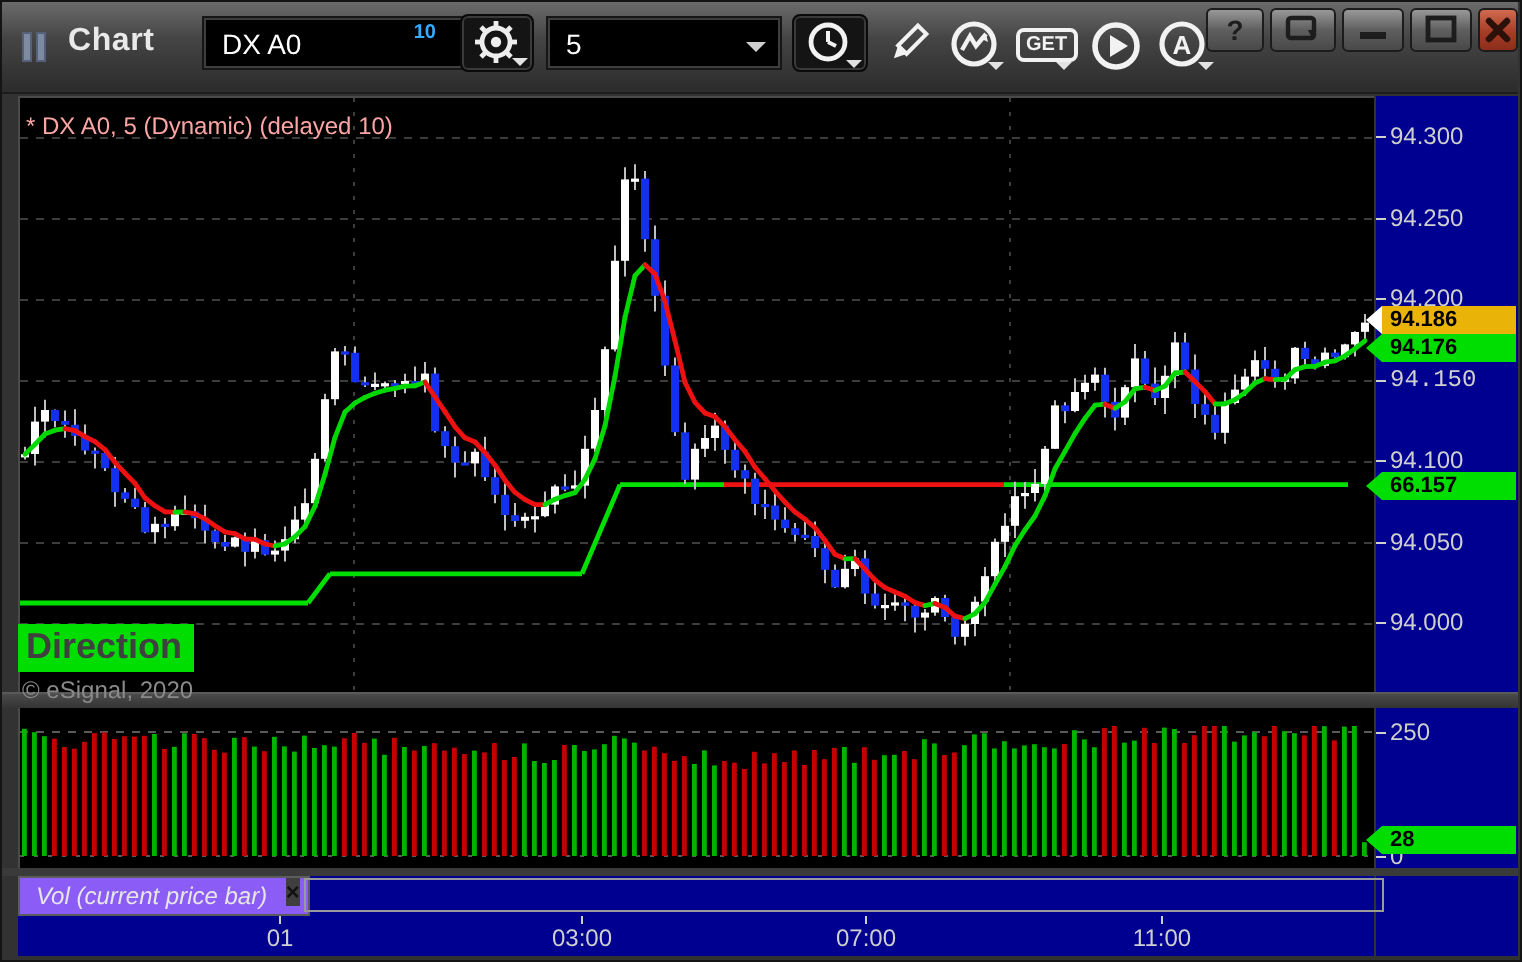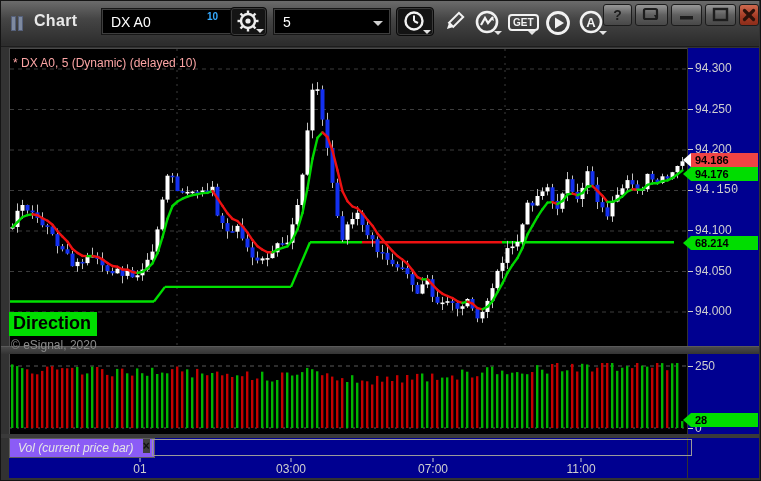--- a/index.html
+++ b/index.html
@@ -23,28 +23,28 @@
   .helpglyph{font-weight:bold;color:#1d1d1d;font-size:14px;line-height:20px;}
   
   .axisbg{position:absolute;left:687px;top:47px;width:71px;height:430px;background:#000090;}
   .pricepane{position:absolute;left:8px;top:47px;width:678px;height:298px;background:#000;border-top:1px solid #4a4a4a;border-left:1px solid #4a4a4a;}
   .volpane{position:absolute;left:8px;top:353px;width:678px;height:80px;background:#000;border-left:1px solid #4a4a4a;}
   .splitter{position:absolute;left:0px;top:345px;width:761px;height:8px;background:linear-gradient(#4a4a4a,#343434);border-top:1px solid #5a5a5a;}
   .splitter2{position:absolute;left:0px;top:433px;width:761px;height:4px;background:#3a3a3a;}
   .leftedge{position:absolute;left:0;top:47px;width:8px;height:430px;background:#323232;}
   .rightedge{position:absolute;left:758px;top:0px;width:3px;height:481px;background:#323232;}
   .instr{position:absolute;left:12px;top:55px;color:#fca5a5;font-size:12px;z-index:6;}
-  .dirlabel{position:absolute;left:8px;top:311px;background:#00dd00;color:#000000;font-size:18px;font-weight:bold;padding:1px 6px 2px 4px;z-index:6;}
+  .dirlabel{position:absolute;left:8px;top:311px;background:#00dd00;color:#404040;font-size:18px;font-weight:bold;padding:1px 6px 2px 4px;z-index:6;}
   .copyr{position:absolute;left:10px;top:337px;color:#8a8a8a;font-size:12px;z-index:6;}
   
   .ytick{position:absolute;color:#cfcfcf;font-size:12px;}
   .ytickline{position:absolute;width:5px;height:1px;background:#cfcfcf;}
   .badge{position:absolute;left:690px;width:67px;height:14px;font-size:11px;font-weight:bold;color:#000;padding-left:4px;line-height:14px;}
   .badge:before{content:"";position:absolute;left:-8px;top:0;width:0;height:0;border-top:7px solid transparent;border-bottom:7px solid transparent;}
-  .badge.white{background:#ef4444;z-index:5;}
+  .badge.white{background:#eab308;z-index:5;}
   .badge.white:before{border-right:8px solid #fff;}
   .badge.green{background:#00dd00;z-index:4;}
   .badge.green:before{border-right:8px solid #00dd00;}
   
   .tabrow{position:absolute;left:8px;top:437px;width:678px;height:20px;background:#000090;}
   .voltab{position:absolute;left:0px;top:0px;height:20px;background:#8b5cf6;border:1px solid #5c5c5c;color:#e6e6e6;font-size:12px;padding:2px 20px 0 8px;font-style:italic;}
   .voltab .x{position:absolute;right:4px;top:0px;color:#111;background:#3f3f3f;font-size:12px;font-weight:bold;}
   .scrolltrack{position:absolute;left:143px;top:1px;width:540px;height:17px;border:1px solid #9a9a9a;}
   .timerow{position:absolute;left:8px;top:457px;width:678px;height:20px;background:#000090;}
   .tlabel{position:absolute;top:4px;color:#cfcfcf;font-size:12px;transform:translateX(-50%);}
@@ -770,21 +770,21 @@
     </div>
   <div id="volAxisTicks">
       <div class="ytickline" style="left: 687px; top: 365px;"></div>
       <div class="ytick" style="left: 694px; top: 358px;">250</div>
       <div class="ytickline" style="left: 687px; top: 427px;"></div>
       <div class="ytick" style="left: 694px; top: 420px;">0</div>
     </div>
 
   <div class="badge white" style="top:152px;">94.186</div>
   <div class="badge green" style="top:166px;">94.176</div>
-  <div class="badge green" style="top:235px;">68.214</div>
+  <div class="badge green" style="top:235px;">66.157</div>
   <div class="badge green" style="top:412px;">28</div>
 
   <div class="tabrow">
     <div class="voltab">
       <span>Vol (current price bar)</span>
       <span class="x">×</span>
     </div>
     <div class="scrolltrack"></div>
   </div>
 

